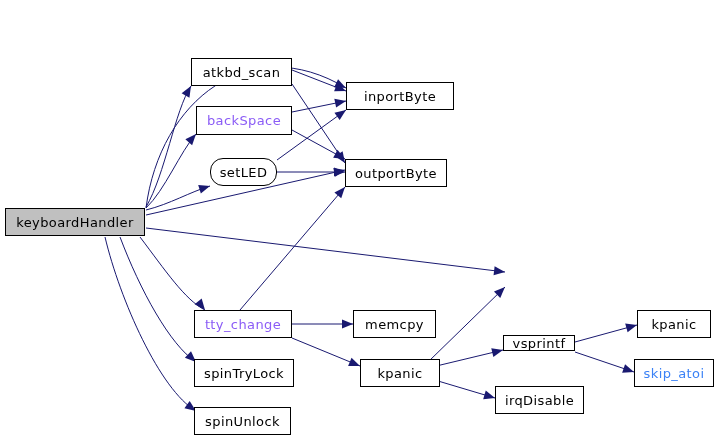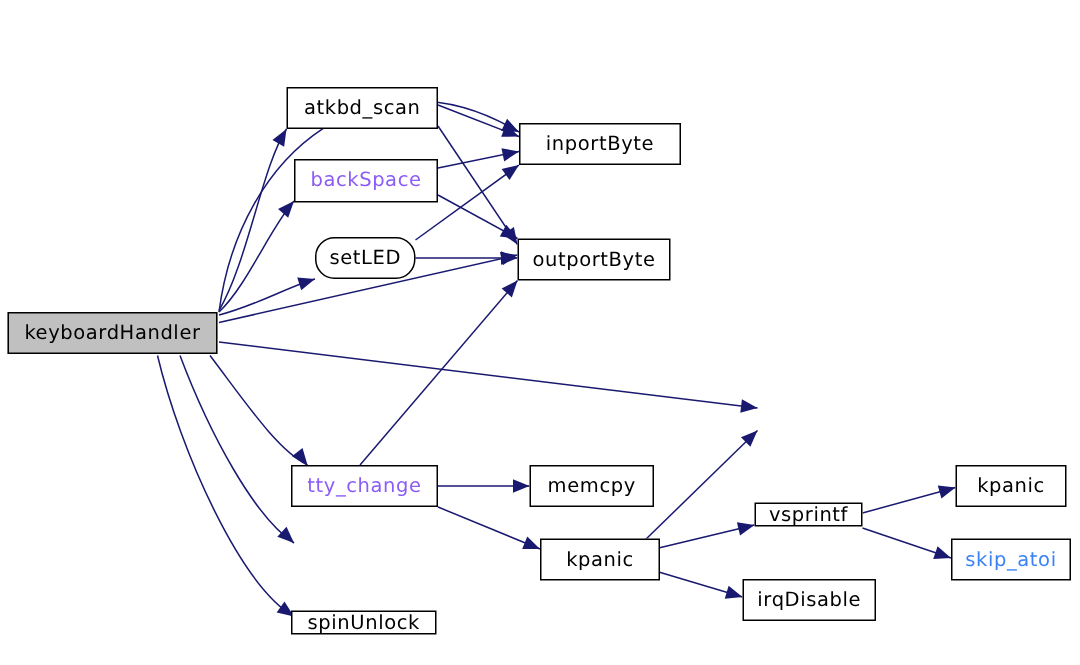--- a/index.html
+++ b/index.html
@@ -63,20 +63,21 @@
       <path d="M575,352 L634,372" fill="none" stroke="#191970" stroke-width="1"></path>
       <polygon points="0,0 -11,-4.5 -11,4.5" fill="#191970" transform="translate(634,372) rotate(18.90760723931717)"></polygon>
     </svg>
 <div class="node root" style="left: 5px; top: 208px; width: 140px; height: 28px; border-color: rgb(0, 0, 0); background: rgb(192, 192, 192); color: rgb(0, 0, 0);">keyboardHandler</div>
     <div class="node" style="left: 191px; top: 58px; width: 101px; height: 28px; border-color: rgb(0, 0, 0); background: rgb(255, 255, 255); color: rgb(0, 0, 0);">atkbd_scan</div>
     <div class="node" style="left: 196px; top: 106px; width: 96px; height: 29px; border-color: rgb(0, 0, 0); background: rgb(255, 255, 255); color: #8b5cf6;">backSpace</div>
     <div class="node" style="left: 210px; top: 158px; width: 67px; height: 28px; border-color: rgb(0, 0, 0); background: rgb(255, 255, 255); color: rgb(0, 0, 0); border-radius: 13px;">setLED</div>
     <div class="node" style="left: 346px; top: 82px; width: 108px; height: 28px; border-color: rgb(0, 0, 0); background: rgb(255, 255, 255); color: rgb(0, 0, 0);">inportByte</div>
     <div class="node" style="left: 345px; top: 159px; width: 102px; height: 28px; border-color: rgb(0, 0, 0); background: rgb(255, 255, 255); color: rgb(0, 0, 0);">outportByte</div>
     <div class="node" style="left: 194px; top: 310px; width: 98px; height: 28px; border-color: rgb(0, 0, 0); background: rgb(255, 255, 255); color: #8b5cf6;">tty_change</div>
-    <div class="node" style="left: 194px; top: 407px; width: 97px; height: 16px; border-color: rgb(0, 0, 0); background: rgb(255, 255, 255); color: rgb(0, 0, 0);">spinUnlock</div>
+    <div class="node" style="left: 194px; top: 359px; width: 100px; height: 28px; border-color: rgb(0, 0, 0); background: rgb(255, 255, 255); color: rgb(0, 0, 0);">spinTryLock</div>
+    <div class="node" style="left: 194px; top: 407px; width: 97px; height: 28px; border-color: rgb(0, 0, 0); background: rgb(255, 255, 255); color: rgb(0, 0, 0);">spinUnlock</div>
     <div class="node" style="left: 353px; top: 310px; width: 83px; height: 28px; border-color: rgb(0, 0, 0); background: rgb(255, 255, 255); color: rgb(0, 0, 0);">memcpy</div>
     <div class="node" style="left: 360px; top: 359px; width: 80px; height: 28px; border-color: rgb(0, 0, 0); background: rgb(255, 255, 255); color: rgb(0, 0, 0);">kpanic</div>
     <div class="node" style="left: 503px; top: 335px; width: 72px; height: 16px; border-color: rgb(0, 0, 0); background: rgb(255, 255, 255); color: rgb(0, 0, 0);">vsprintf</div>
     <div class="node" style="left: 495px; top: 386px; width: 89px; height: 28px; border-color: rgb(0, 0, 0); background: rgb(255, 255, 255); color: rgb(0, 0, 0);">irqDisable</div>
     <div class="node" style="left: 637px; top: 310px; width: 74px; height: 28px; border-color: rgb(0, 0, 0); background: rgb(255, 255, 255); color: rgb(0, 0, 0);">kpanic</div>
     <div class="node" style="left: 634px; top: 359px; width: 80px; height: 28px; border-color: rgb(0, 0, 0); background: rgb(255, 255, 255); color: #3b82f6;">skip_atoi</div>
   </div>
 
 </body></html>

